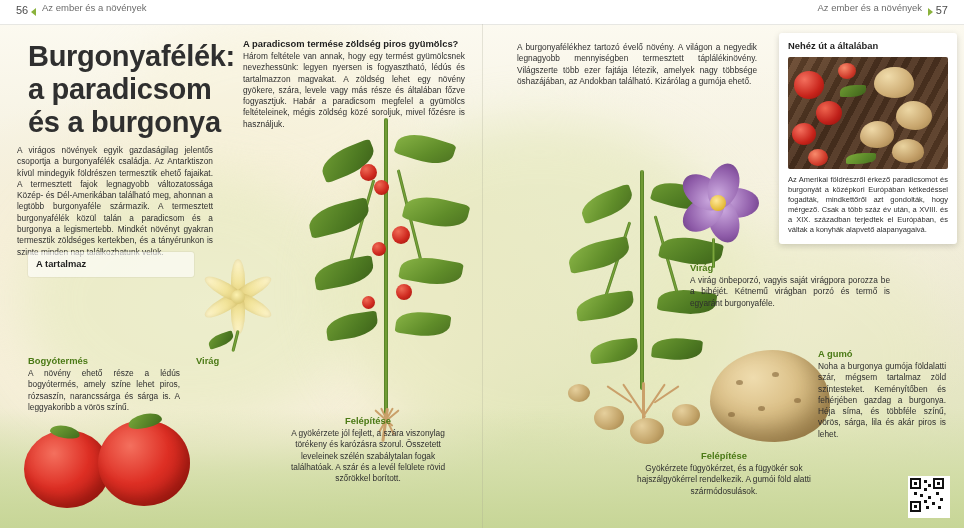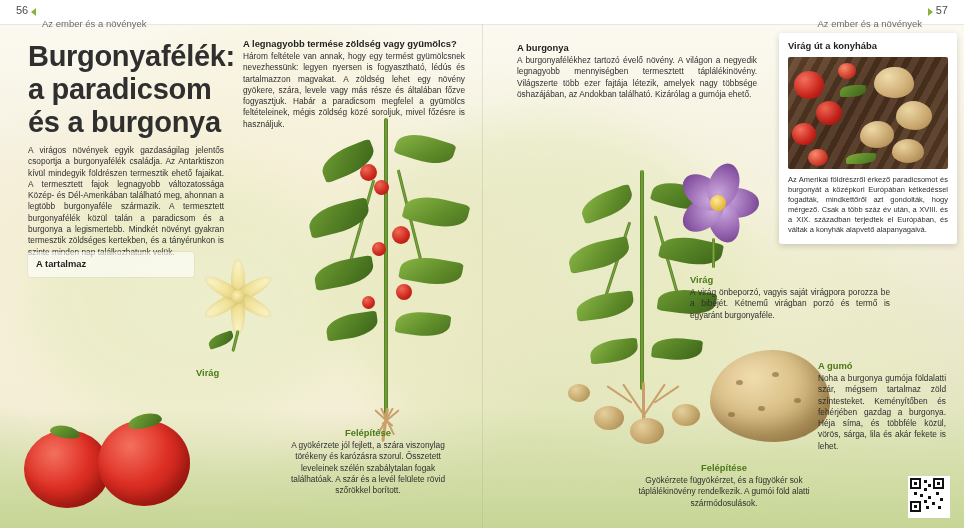--- a/index.html
+++ b/index.html
@@ -23,40 +23,40 @@
   .b3{left:620px;top:230px;width:330px;height:250px;background:#e6e9bb;opacity:.45;}
   .b4{left:120px;top:20px;width:300px;height:180px;background:#f7f2da;opacity:.6;}
   .bottomband{position:absolute;left:0;right:0;bottom:0;height:120px;
     background:linear-gradient(180deg, rgba(219,228,177,0) 0%, rgba(206,219,160,.75) 55%, rgba(196,212,146,.9) 100%);}
 
   
   .hdr{position:absolute;top:0;left:0;right:0;height:24px;background:#ffffff;border-bottom:1px solid #e7e7e3;}
   .hdr .pgnum{position:absolute;top:4px;font-size:11px;font-weight:normal;color:#4c4c4c;}
   .hdr .pgnum.left{left:16px;}
   .hdr .pgnum.right{right:16px;}
-  .hdr .crumb{position:absolute;top:18px;font-size:9.5px;color:#6b6b6b;}
+  .hdr .crumb{position:absolute;top:2px;font-size:9.5px;color:#6b6b6b;}
   .hdr .crumb.left{left:42px;}
   .hdr .crumb.right{right:42px;}
   .tri{position:absolute;top:8px;width:0;height:0;}
   .tri.l{left:31px;border-top:4px solid transparent;border-bottom:4px solid transparent;border-right:5px solid #8ab23c;}
   .tri.r{right:31px;border-top:4px solid transparent;border-bottom:4px solid transparent;border-left:5px solid #8ab23c;}
   .spine{position:absolute;top:24px;bottom:0;left:482px;width:1px;background:rgba(160,160,140,.25);}
 
   
   h1.title{
     position:absolute;left:28px;top:40px;width:220px;margin:0;
     font-size:29px;line-height:1.14;font-weight:bold;color:#2f2f2f;letter-spacing:-.3px;
   }
   .body{font-size:8.3px;line-height:1.36;color:#2e2e2e;text-align:justify;}
   .h3{font-size:9.4px;font-weight:bold;color:#1f1f1f;margin:0 0 2px 0;}
-  .h3.green{color:#4b7a16;margin-top:12px;}
+  .h3.green{color:#4b7a16;}
   .h3.center{text-align:center;}
   .blk{position:absolute;}
 
-  .intro{left:28px;top:145px;width:196px;}
+  .intro{left:17px;top:145px;width:196px;}
   .c-paradicsom-termese{left:243px;top:38px;width:222px;}
   .c-burgonya{left:517px;top:42px;width:240px;}
 
   .box{
     position:absolute;left:28px;top:252px;width:150px;
     background:rgba(255,255,255,.62);
     border-radius:3px;padding:6px 8px;
     box-shadow:0 0 0 1px rgba(0,0,0,.04);
   }
 
@@ -156,35 +156,34 @@
     <div class="crumb right">Az ember és a növények</div>
     <div class="tri r"></div>
     <div class="pgnum right">57</div>
   </div>
   <div class="spine"></div>
 
   <h1 class="title">Burgonyafélék: a paradicsom és a burgonya</h1>
   <div class="blk intro body">A virágos növények egyik gazdaságilag jelentős csoportja a burgonyafélék családja. Az Antarktiszon kívül mindegyik földrészen termesztik ehető fajaikat. A termesztett fajok legnagyobb változatossága Közép- és Dél-Amerikában található meg, ahonnan a legtöbb burgonyaféle származik. A termesztett burgonyafélék közül talán a paradicsom és a burgonya a legismertebb. Mindkét növényt gyakran termesztik zöldséges kertekben, és a tányérunkon is szinte minden nap találkozhatunk velük.</div>
 
   <div class="blk c-paradicsom-termese">
-    <div class="h3">A legnagyobb termése zöldség vagy gyümölcs?</div>
+    <div class="h3">A paradicsom termése zöldség piros gyümölcs?</div>
     <div class="body">Három feltétele van annak, hogy egy termést gyümölcsnek nevezhessünk: legyen nyersen is fogyasztható, lédús és tartalmazzon magvakat. A zöldség lehet egy növény gyökere, szára, levele vagy más része és általában főzve fogyasztjuk. Habár a paradicsom megfelel a gyümölcs feltételeinek, mégis zöldség közé soroljuk, mivel főzésre is használjuk.</div>
   </div>
 
   <div class="blk c-burgonya">
-    <div class="h3">A burgonya</div>
     <div class="body">A burgonyafélékhez tartozó évelő növény. A világon a negyedik legnagyobb mennyiségben termesztett táplálékinövény. Világszerte több ezer fajtája létezik, amelyek nagy többsége öshazájában, az Andokban található. Kizárólag a gumója ehető.</div>
   </div>
 
   <div class="box">
     <div class="h3">A tartalmaz</div>
   </div>
 
   <div class="card">
-    <div class="h3">Virág út a konyhába</div>
+    <div class="h3">Nehéz út a általában</div>
     <div class="photo">
       <div class="wood"></div>
 
       <div class="veg" style="left:6px;top:14px;width:30px;height:28px;background:radial-gradient(circle at 35% 30%,#f4705e,#c8241b 60%,#901009);"></div>
       <div class="veg" style="left:28px;top:44px;width:26px;height:24px;background:radial-gradient(circle at 35% 30%,#f0654f,#bf201a 60%,#8b0f08);"></div>
       <div class="veg" style="left:4px;top:66px;width:24px;height:22px;background:radial-gradient(circle at 35% 30%,#f4705e,#c8241b 60%,#901009);"></div>
       <div class="veg" style="left:50px;top:6px;width:18px;height:16px;background:radial-gradient(circle at 35% 30%,#f88b6c,#cf3a2a 60%,#951a10);"></div>
       <div class="veg" style="left:20px;top:92px;width:20px;height:17px;background:radial-gradient(circle at 35% 30%,#f88b6c,#cf3a2a 60%,#951a10);"></div>
 
       <div class="veg" style="left:86px;top:10px;width:40px;height:31px;border-radius:50% 45% 48% 52%/55% 55% 45% 45%;background:radial-gradient(ellipse at 35% 30%,#f0dcab,#cfae76 60%,#a98a51);"></div>
@@ -282,43 +281,47 @@
   </div>
 
   <div class="potato">
     <div class="eye" style="left:26px;top:30px;"></div>
     <div class="eye" style="left:62px;top:22px;"></div>
     <div class="eye" style="left:48px;top:56px;"></div>
     <div class="eye" style="left:84px;top:48px;"></div>
     <div class="eye" style="left:18px;top:62px;"></div>
   </div>
 
+  <div class="cap c-bogyo">
+    <div class="h3 green">Bogyótermés</div>
+    <div class="body">A növény ehető része a lédús bogyótermés, amely színe lehet piros, rózsaszín, narancssárga és sárga is. A leggyakoribb a vörös színű.</div>
+  </div>
 
   <div class="cap c-virag1">
     <div class="h3 green">Virág</div>
   </div>
 
   <div class="cap c-felep1">
     <div class="h3 green center">Felépítése</div>
     <div class="body" style="text-align:center;">A gyökérzete jól fejlett, a szára viszonylag törékeny és karózásra szorul. Összetett leveleinek szélén szabálytalan fogak találhatóak. A szár és a levél felülete rövid szőrökkel borított.</div>
   </div>
 
   <div class="cap c-virag2">
     <div class="h3 green">Virág</div>
     <div class="body">A virág önbeporzó, vagyis saját virágpora porozza be a bibéjét. Kétnemű virágban porzó és termő is egyaránt burgonyaféle.</div>
   </div>
 
   <div class="cap c-gumo">
     <div class="h3 green">A gumó</div>
-    <div class="body">Noha a burgonya gumója földalatti szár, mégsem tartalmaz zöld színtesteket. Keményítőben és fehérjében gazdag a burgonya. Héja síma, és többféle közül, vörös, sárga, lila és akár fekete is lehet.</div>
+    <div class="body">Noha a burgonya gumója földalatti szár, mégsem tartalmaz zöld színtesteket. Keményítőben és fehérjében gazdag a burgonya. Héja síma, és többféle színű, vörös, sárga, lila és akár piros is lehet.</div>
   </div>
 
   <div class="cap c-felep2">
     <div class="h3 green center">Felépítése</div>
-    <div class="body" style="text-align:center;">Gyökérzete fügyökérzet, és a fügyökér sok táplálékinövény rendelkezik. A gumói föld alatti szármódosulások.</div>
+    <div class="body" style="text-align:center;">Gyökérzete fügyökérzet, és a fügyökér sok hajszálgyökérrel rendelkezik. A gumói föld alatti szármódosulások.</div>
   </div>
 
   <div class="qr">
     <div class="cell" style="left:2px;top:2px;width:11px;height:11px;"></div>
     <div class="cell" style="left:4px;top:4px;width:7px;height:7px;background:#fff;"></div>
     <div class="cell" style="left:6px;top:6px;width:3px;height:3px;"></div>
     <div class="cell" style="left:25px;top:2px;width:11px;height:11px;"></div>
     <div class="cell" style="left:27px;top:4px;width:7px;height:7px;background:#fff;"></div>
     <div class="cell" style="left:29px;top:6px;width:3px;height:3px;"></div>
     <div class="cell" style="left:2px;top:25px;width:11px;height:11px;"></div>

